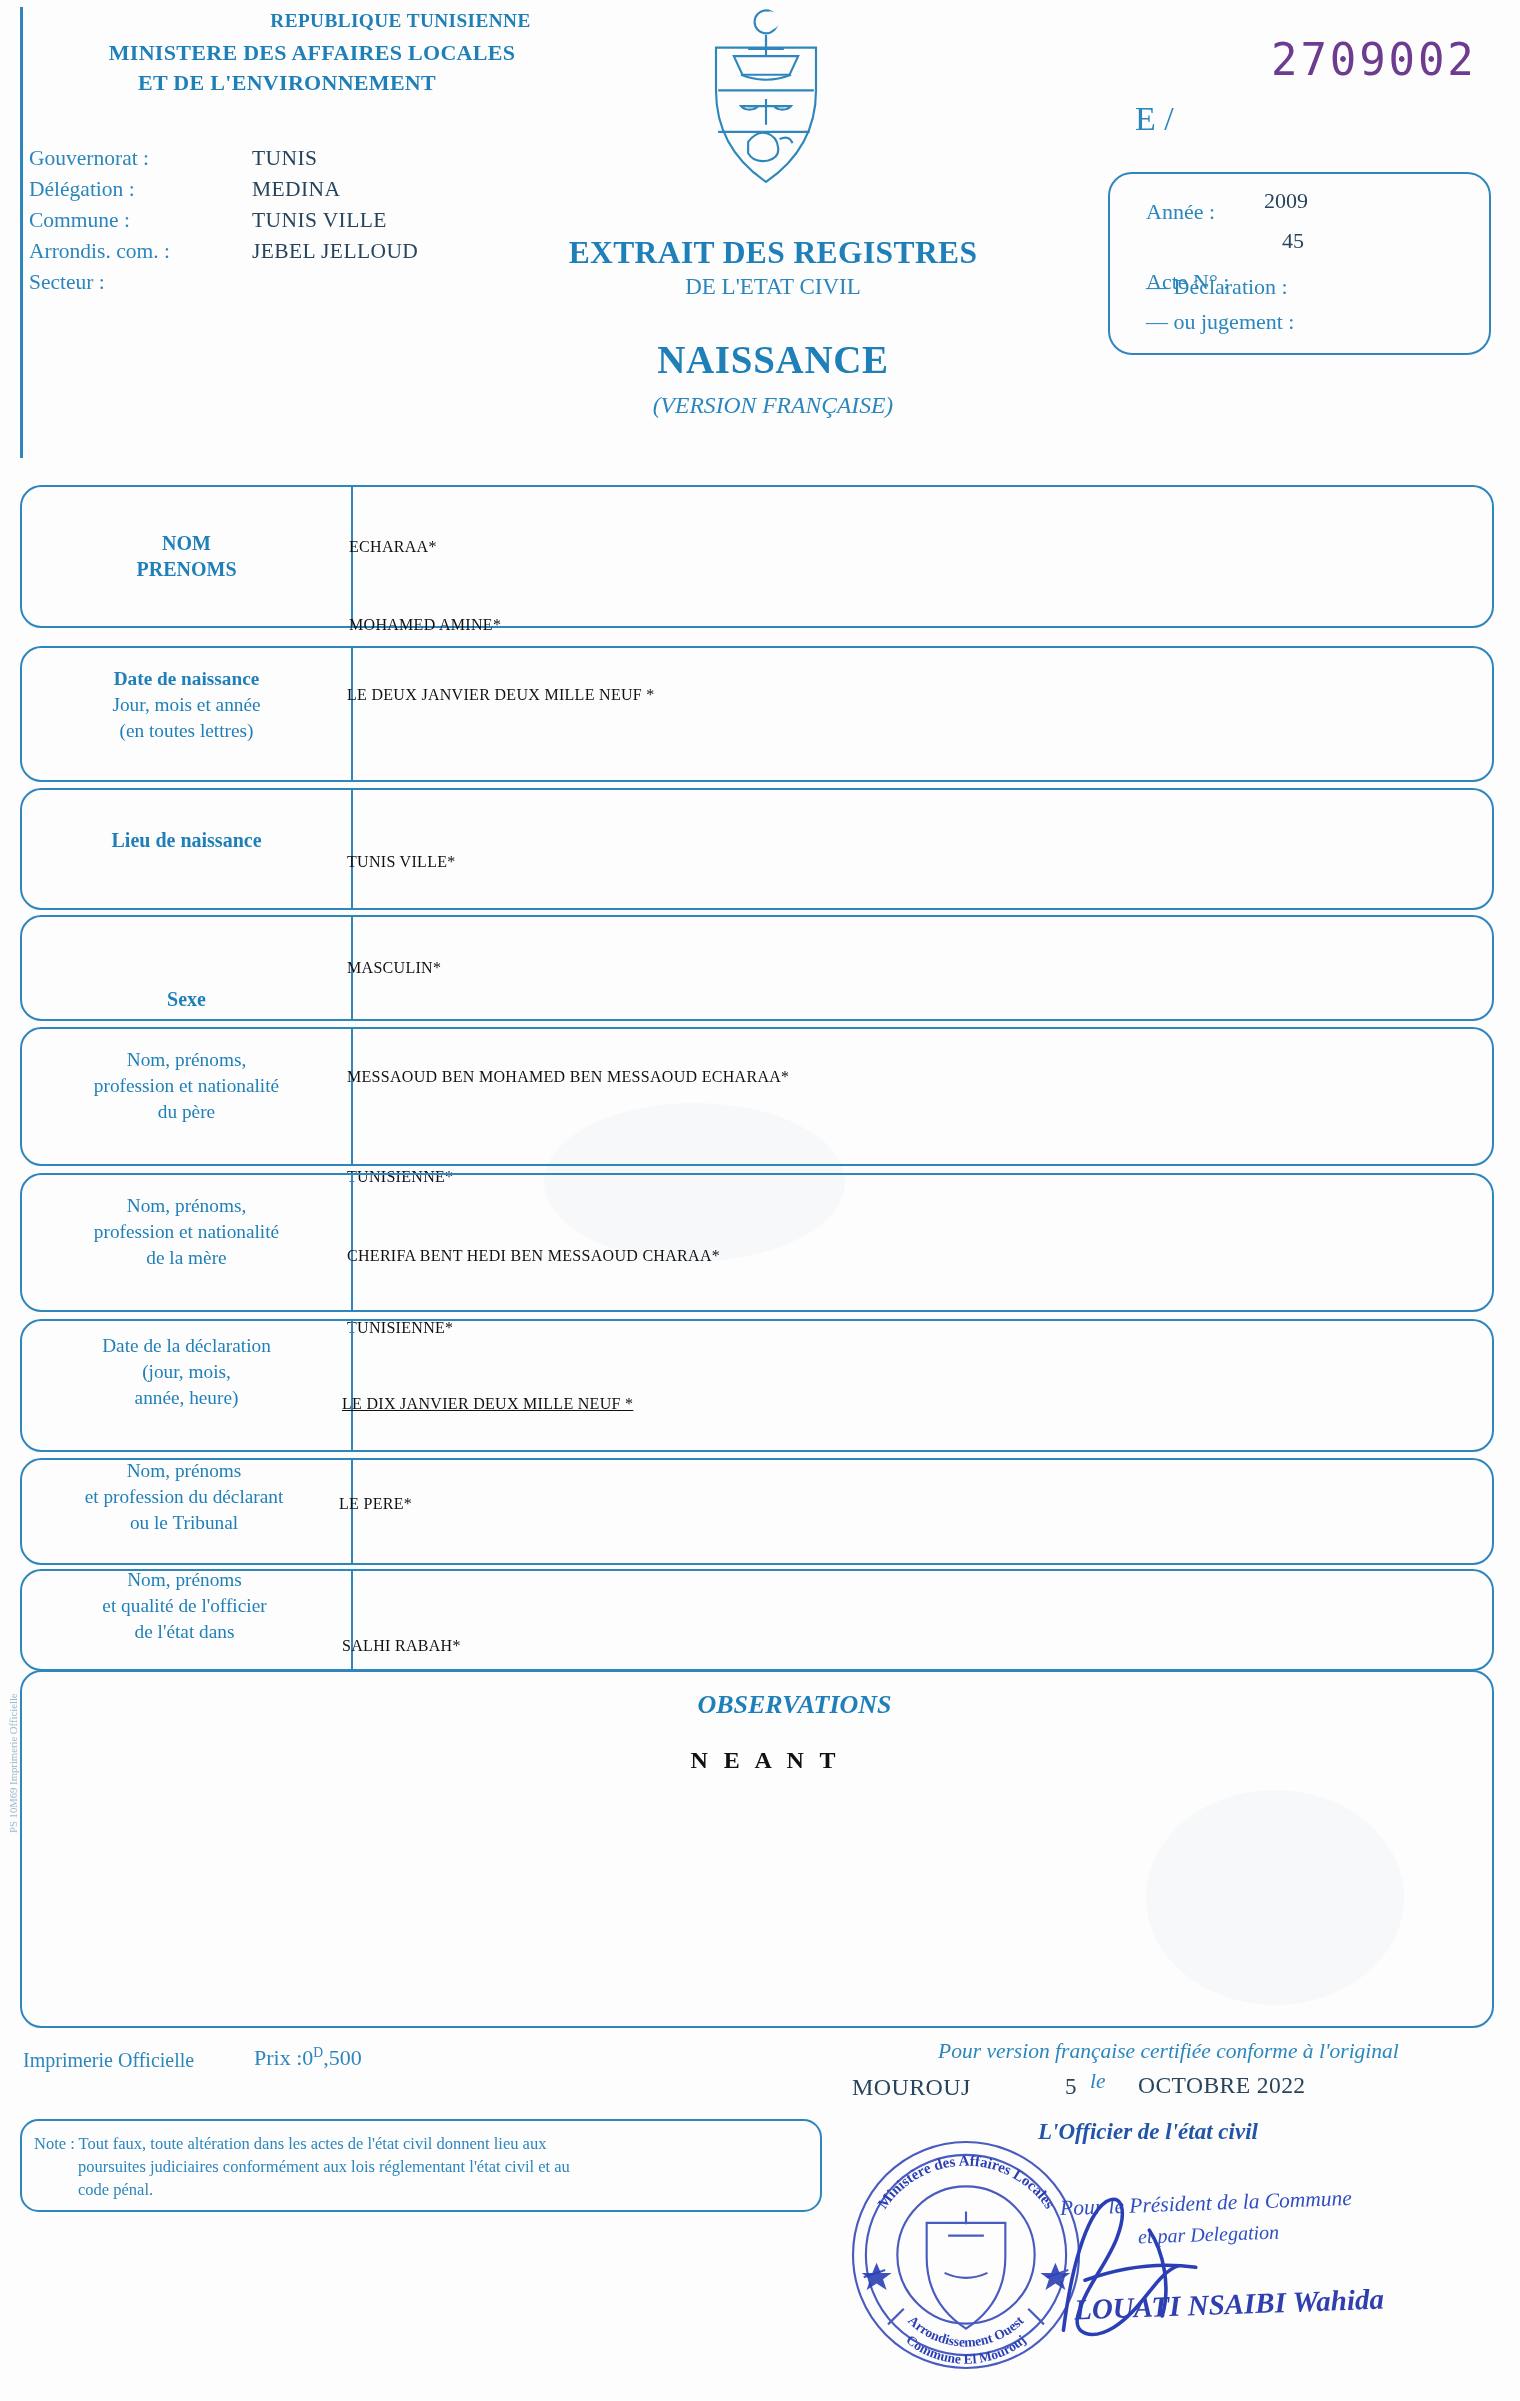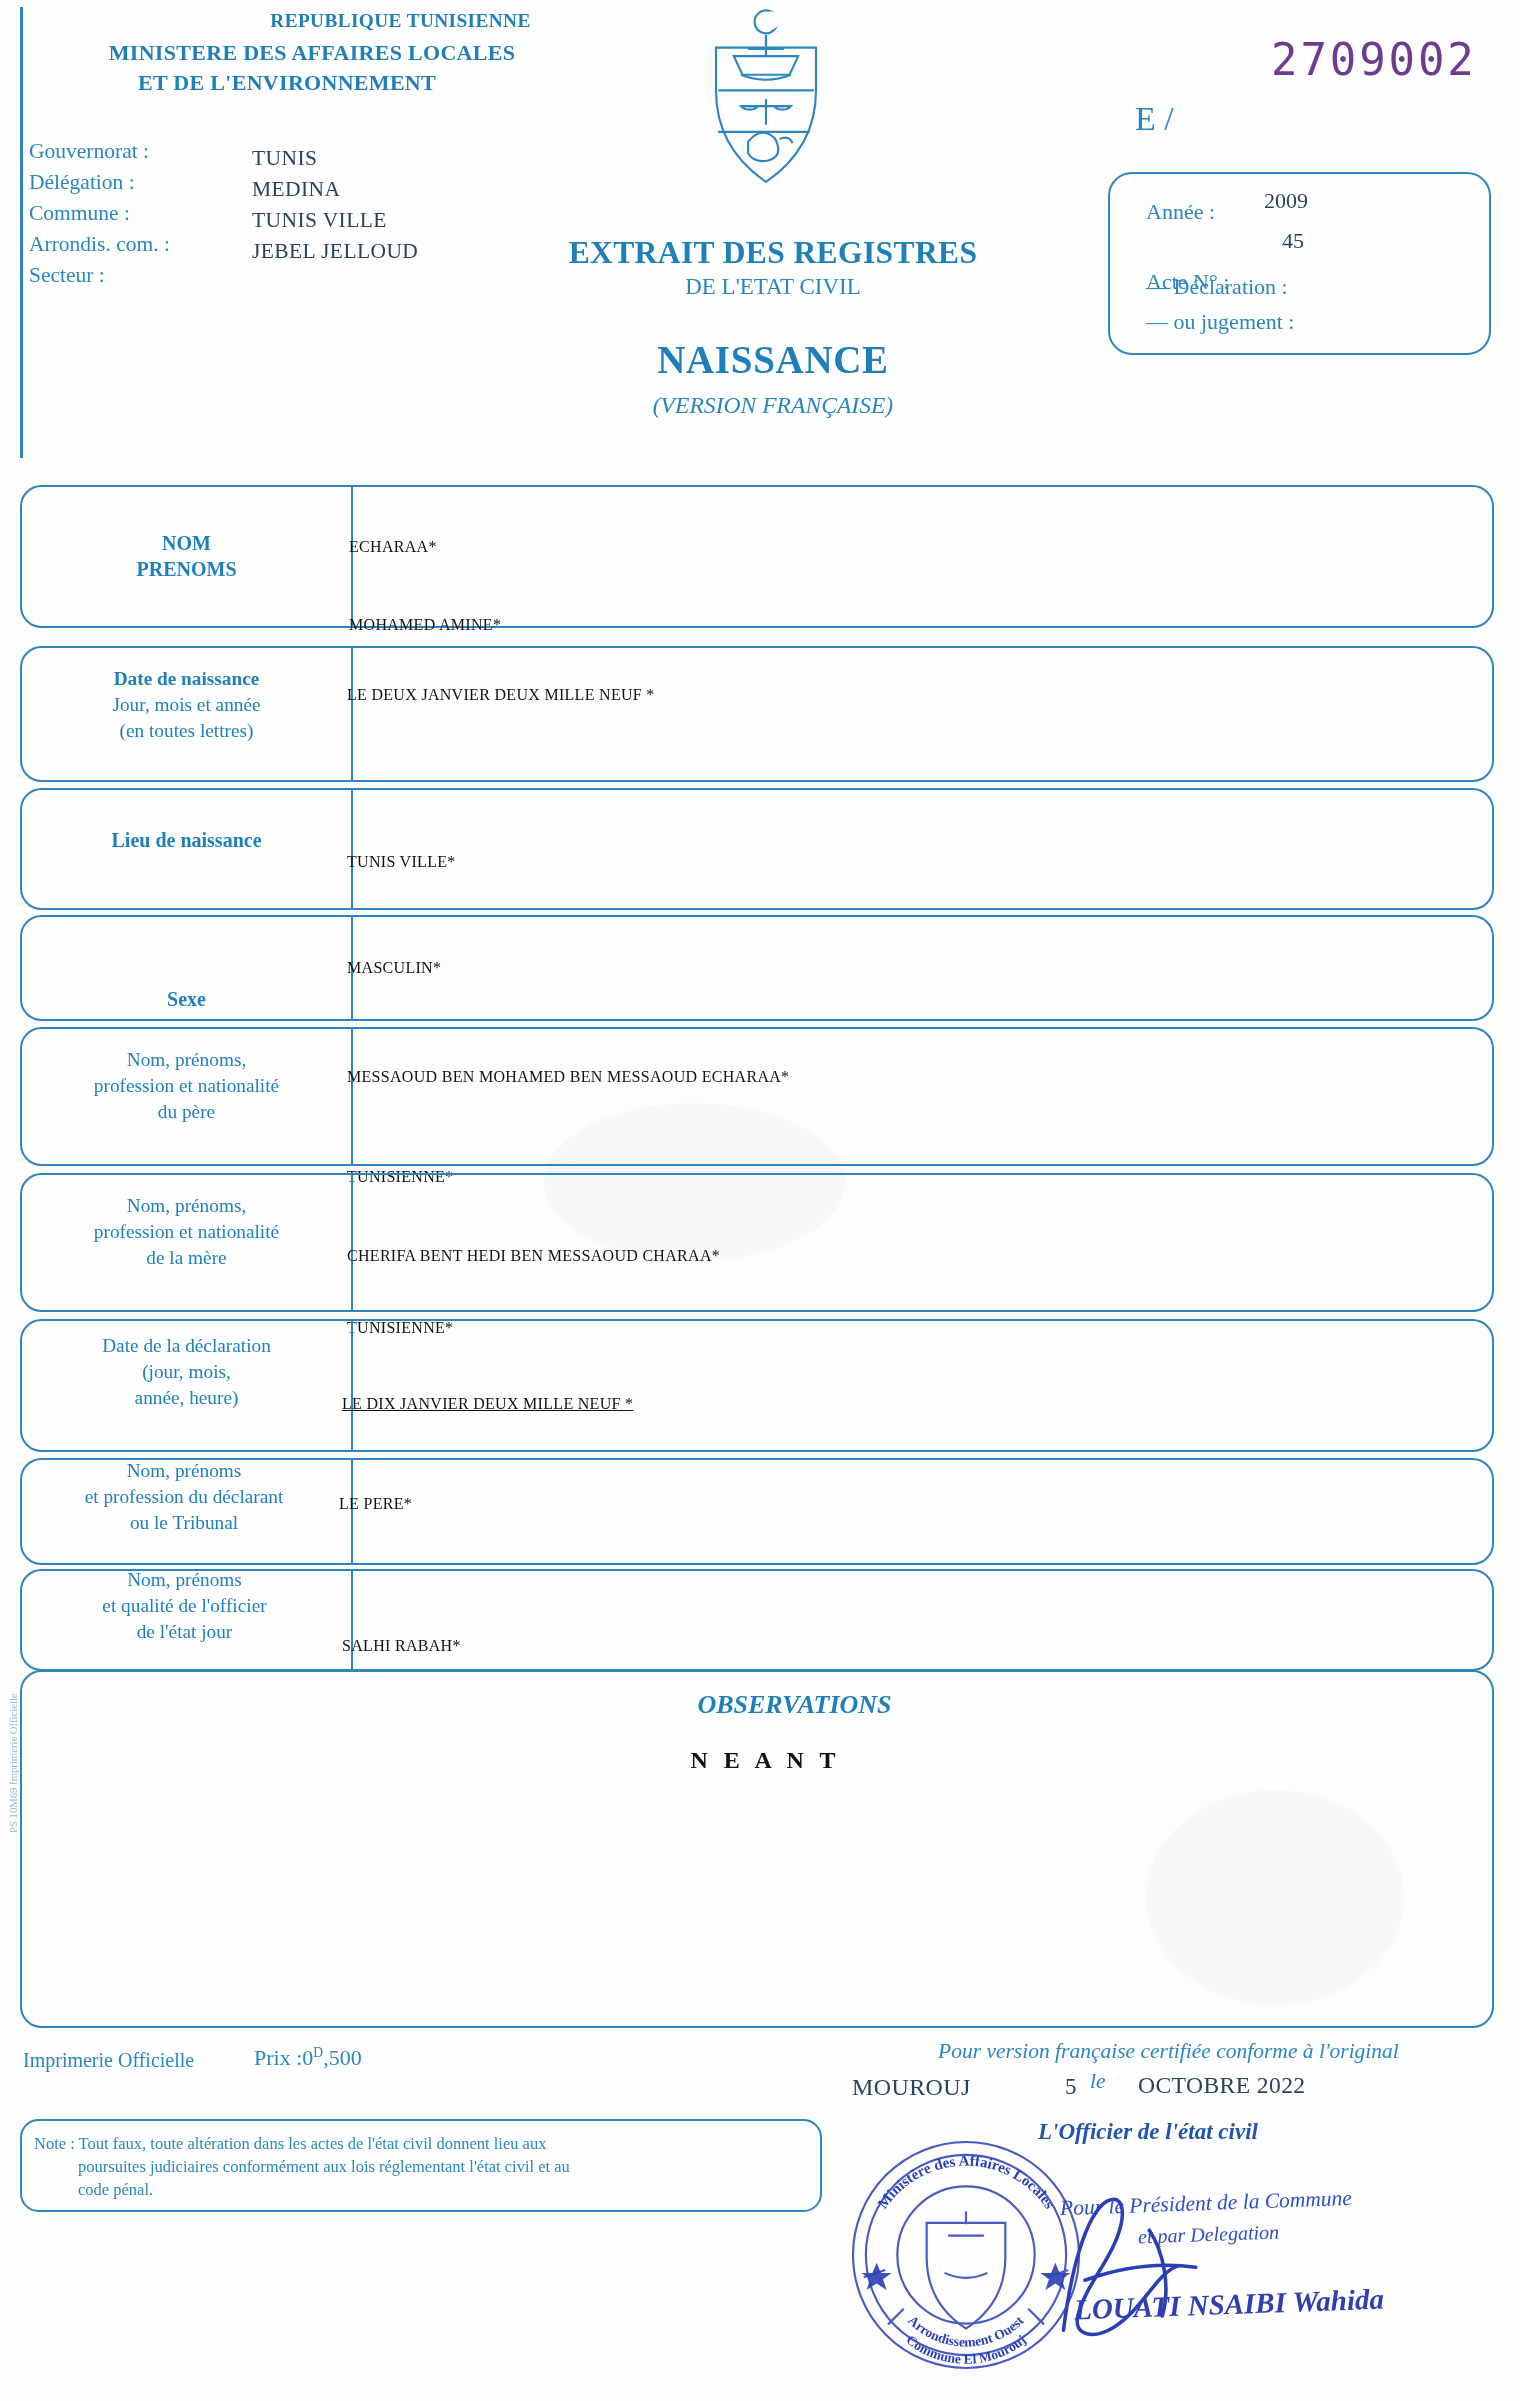--- a/index.html
+++ b/index.html
@@ -63,21 +63,21 @@
     font-size: 22px;
     font-weight: bold;
     letter-spacing: 0.3px;
     color: #1f7fb8;
   }
 
   
   .admin {
     position: absolute;
     left: 29px;
-    top: 136px;
+    top: 143px;
     font-size: 21.5px;
     line-height: 31px;
     color: #2a86bd;
   }
   .admin div { white-space: nowrap; }
   .admin-vals {
     position: absolute;
     left: 252px;
     top: 143px;
     font-size: 21.5px;
@@ -498,21 +498,21 @@
     <div>et profession du déclarant</div>
     <div>ou le Tribunal</div>
   </div>
   <div class="value" style="left:339px; top:1495px;">LE PERE*</div>
 
   <div class="row" style="left:20px; top:1569px; width:1474px; height:102px;"></div>
   <div class="row-sep" style="left:351px; top:1569px; height:102px;"></div>
   <div class="row-label small" style="left:21.5px; top:1567px; width:326px;">
     <div>Nom, prénoms</div>
     <div>et qualité de l'officier</div>
-    <div>de l'état jour</div>
+    <div>de l'état dans</div>
   </div>
   <div class="value" style="left:342px; top:1637px;">SALHI RABAH*</div>
 
   <div class="obs-box"></div>
   <div class="obs-title">OBSERVATIONS</div>
   <div class="obs-text">N E A N T</div>
 
   <div class="side-vert">PS 10M69  Imprimerie Officielle</div>
   <div class="imprimerie">Imprimerie Officielle</div>
   <div class="prix"><span>Prix :0</span><sup>D</sup><span>,500</span></div>

